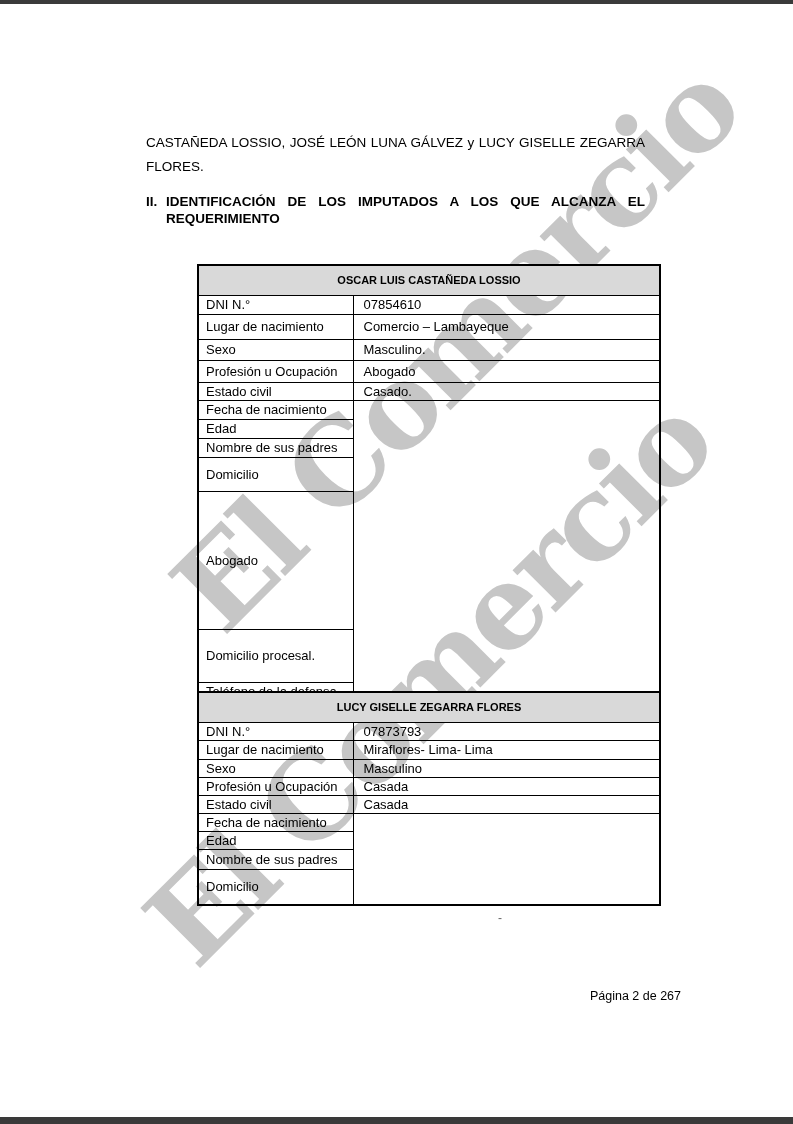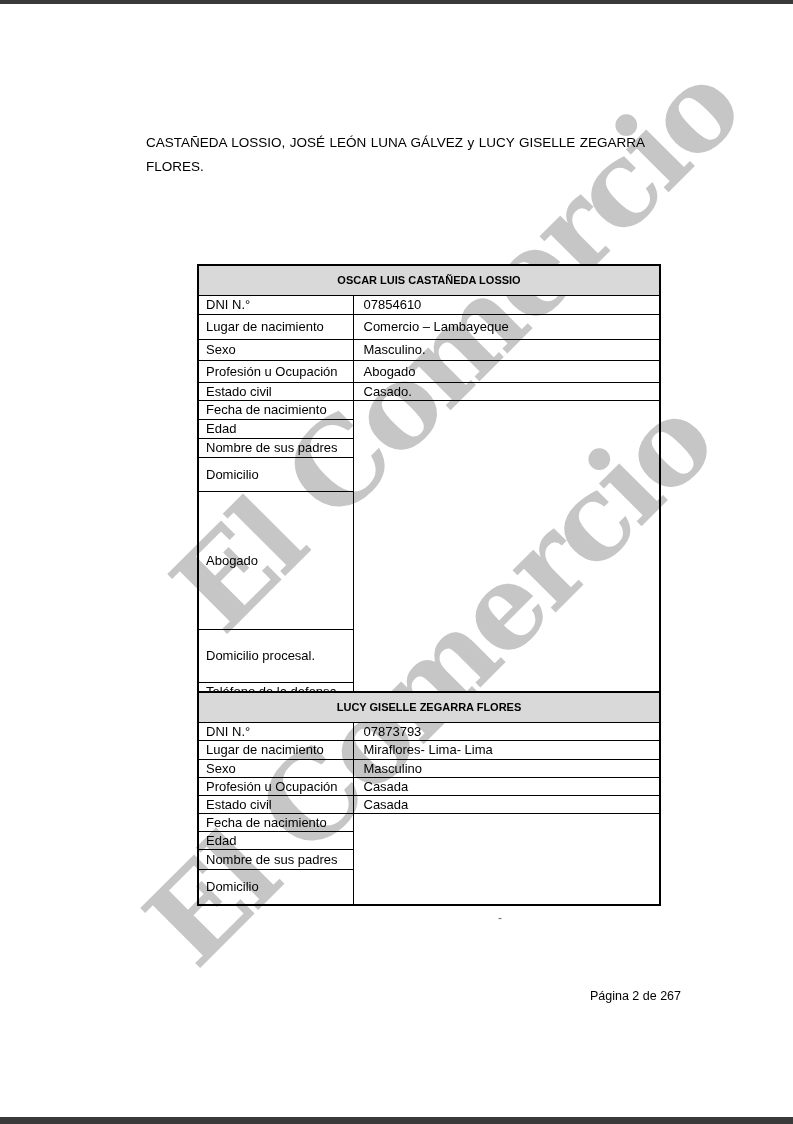--- a/index.html
+++ b/index.html
@@ -104,20 +104,24 @@
 
 <div class="edge-bar" id="top-bar"></div>
 
 <div class="watermark" id="wm-upper">El Comercio</div>
 <div class="watermark" id="wm-lower">El Comercio</div>
 
 <div class="content">
 
   <p id="intro-paragraph">CASTAÑEDA LOSSIO, JOSÉ LEÓN LUNA GÁLVEZ y LUCY GISELLE ZEGARRA FLORES.</p>
 
+  <div id="section-heading">
+    <span class="num">II.</span>
+    <div class="txt">IDENTIFICACIÓN DE LOS IMPUTADOS A LOS QUE ALCANZA EL REQUERIMIENTO</div>
+  </div>
 
   <table class="doc-table" id="table-1">
     <colgroup>
         <col class="c-label">
         <col class="c-value">
       </colgroup>
     <tbody>
       <tr>
           <th colspan="2">OSCAR LUIS CASTAÑEDA LOSSIO</th>
         </tr>

